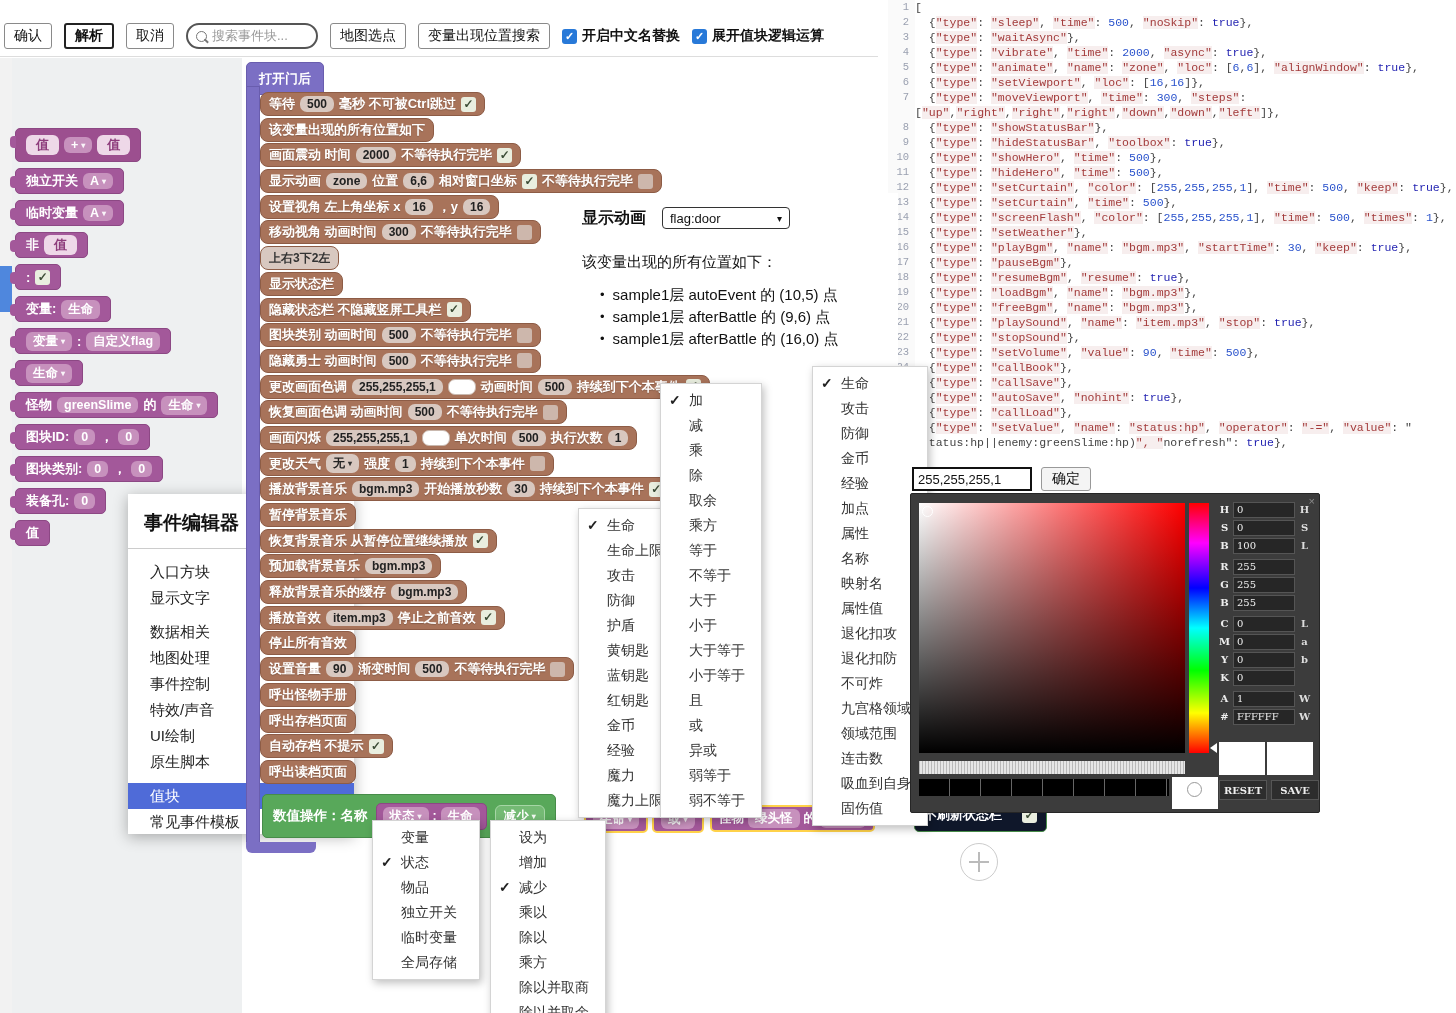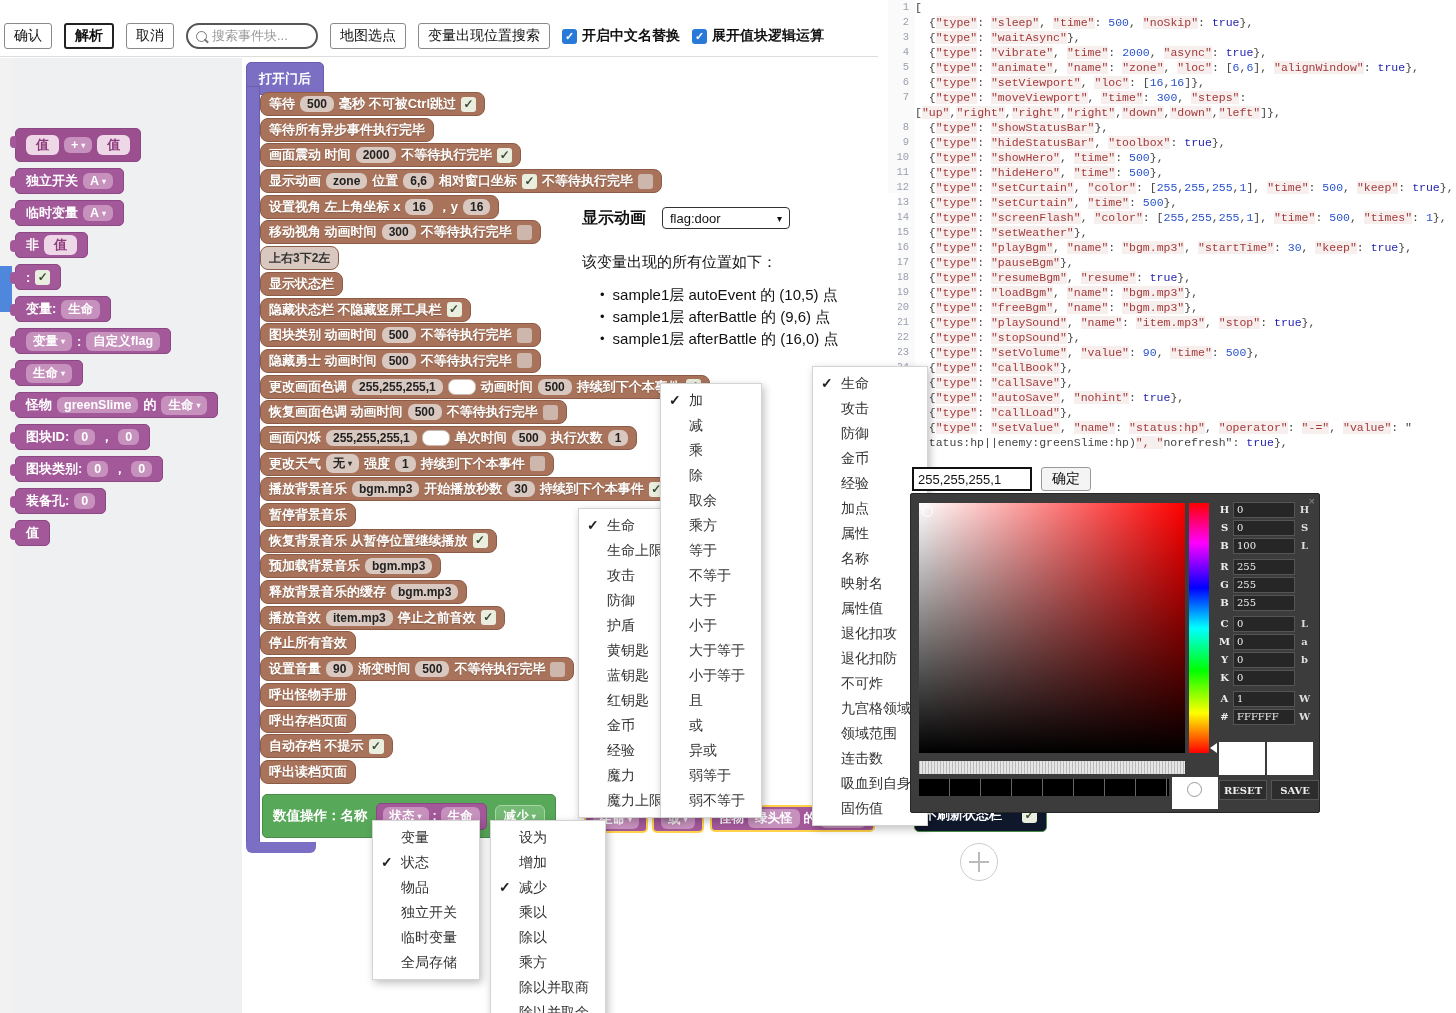--- a/index.html
+++ b/index.html
@@ -239,21 +239,21 @@
   <div class="wfoot"></div>
 
   <div class="rows" id="rows">
       <div class="bb">
         <span class="bt">等待</span>
         <span class="bf">500</span>
         <span class="bt">毫秒 不可被Ctrl跳过</span>
         <span class="bchk on">✓</span>
       </div>
       <div class="bb">
-        <span class="bt">等待所有异步事件执行完毕</span>
+        <span class="bt">该变量出现的所有位置如下</span>
       </div>
       <div class="bb">
         <span class="bt">画面震动 时间</span>
         <span class="bf">2000</span>
         <span class="bt">不等待执行完毕</span>
         <span class="bchk on">✓</span>
       </div>
       <div class="bb">
         <span class="bt">显示动画</span>
         <span class="bf">zone</span>
@@ -381,20 +381,42 @@
       </div>
       <div class="bb">
         <span class="bt">自动存档 不提示</span>
         <span class="bchk on">✓</span>
       </div>
       <div class="bb">
         <span class="bt">呼出读档页面</span>
       </div>
     </div>
 
+  <div class="epanel">
+    <div class="etitle">事件编辑器</div>
+    <div class="esep"></div>
+    <div class="elist" id="elist">
+        <div class="egroup">
+          <div class="eitem">入口方块</div>
+          <div class="eitem">显示文字</div>
+        </div>
+        <div class="egroup">
+          <div class="eitem">数据相关</div>
+          <div class="eitem">地图处理</div>
+          <div class="eitem">事件控制</div>
+          <div class="eitem">特效/声音</div>
+          <div class="eitem">UI绘制</div>
+          <div class="eitem">原生脚本</div>
+        </div>
+        <div class="egroup">
+          <div class="eitem sel">值块</div>
+          <div class="eitem">常见事件模板</div>
+        </div>
+      </div>
+  </div>
 
   <div class="spanel">
     <div class="srow">
       <span class="slabel">显示动画</span>
       <div class="sselect">
         <span>flag:door</span>
         <span class="scar">▾</span>
       </div>
     </div>
     <div class="sdesc">该变量出现的所有位置如下：</div>

